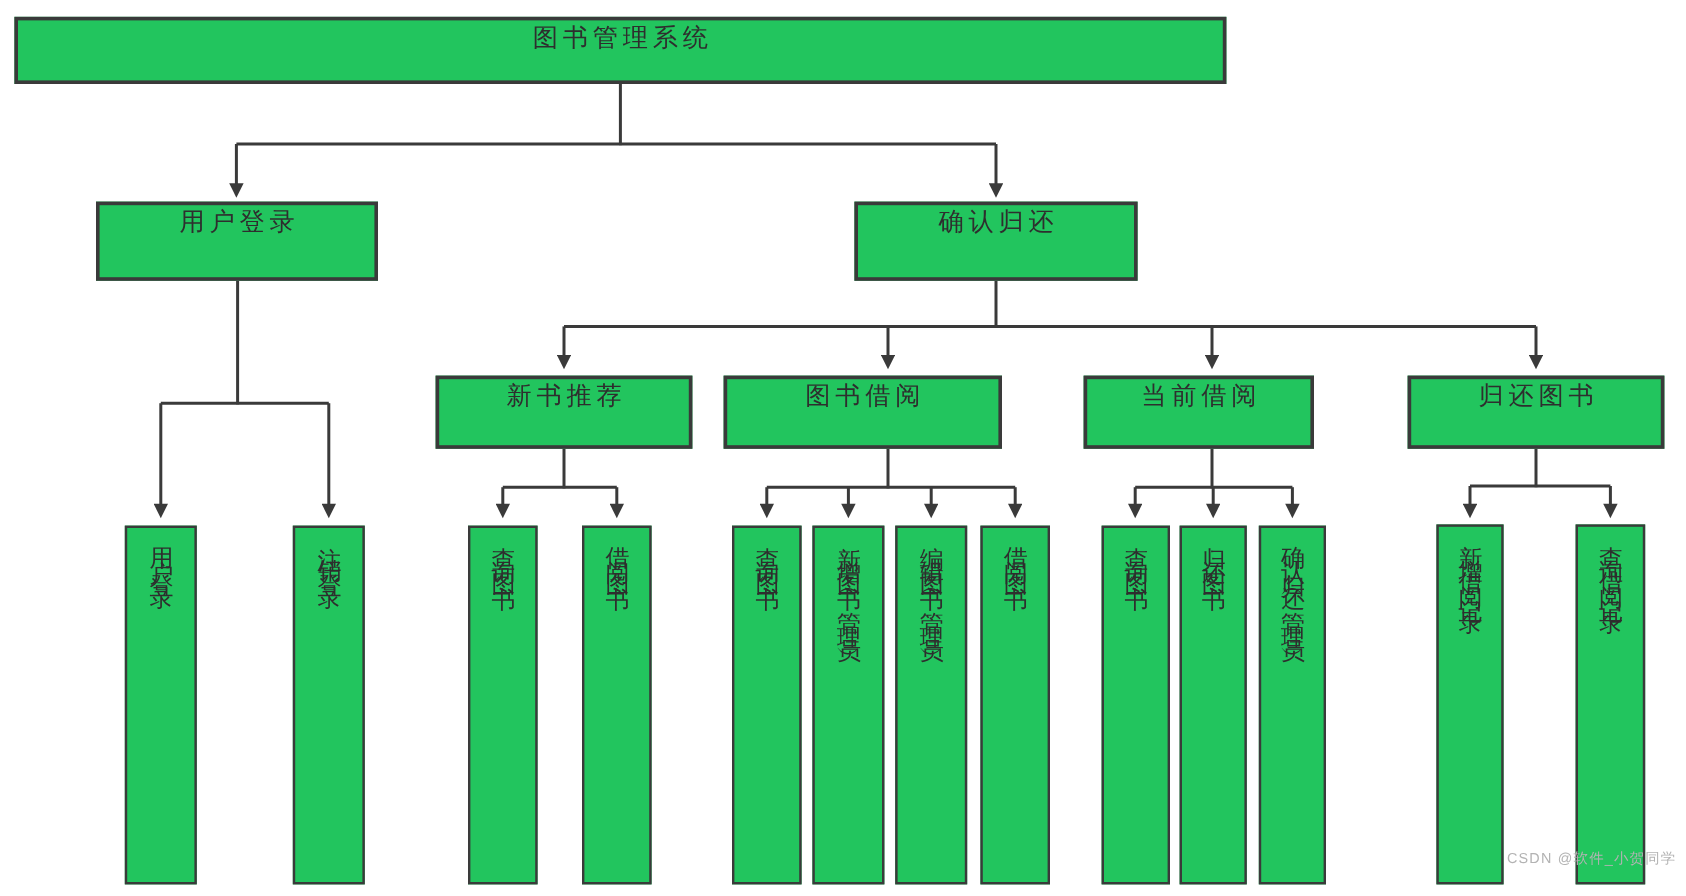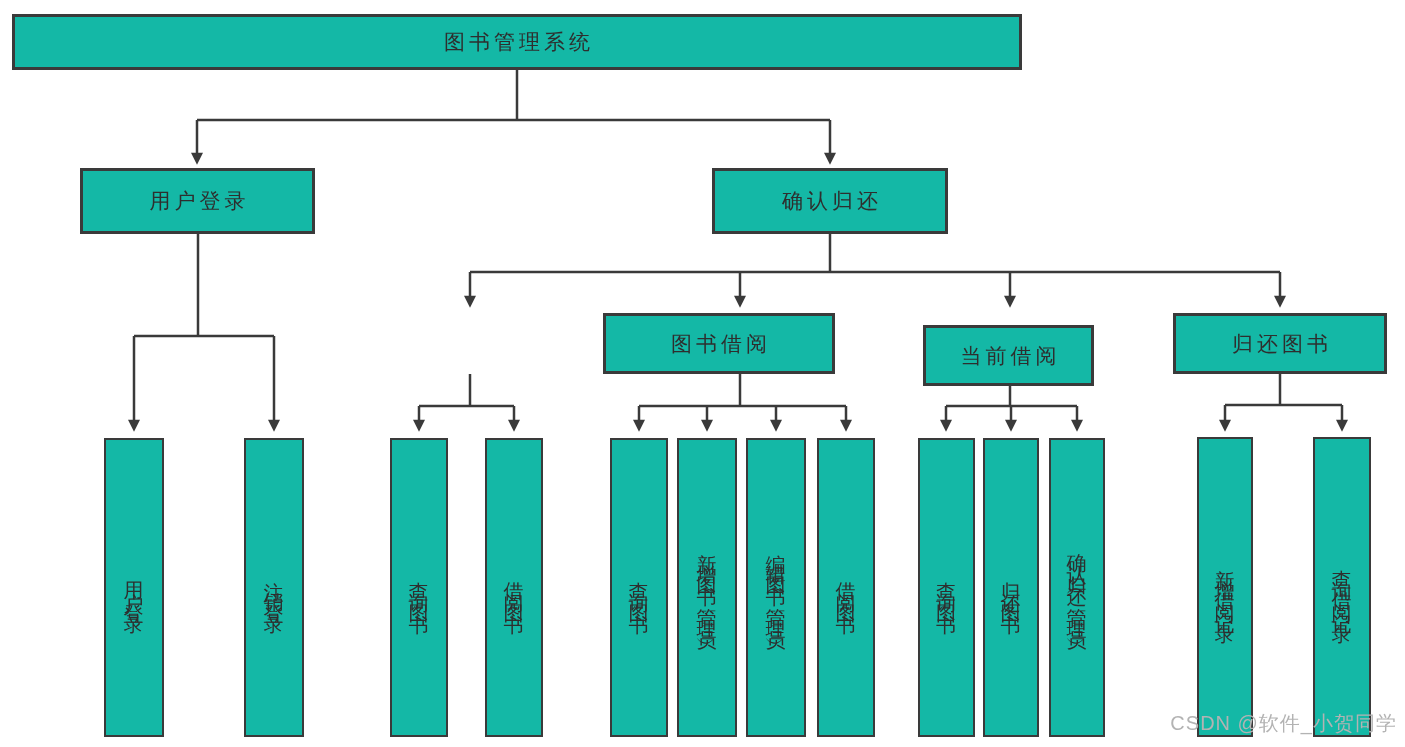--- a/index.html
+++ b/index.html
@@ -25,46 +25,46 @@
     width: 1405px; height: 747px;
   }
   #connectors line {
     stroke: var(--line);
     stroke-width: 2.5;
     fill: none;
   }
   #connectors .arrowhead { fill: var(--line); }
   .box {
     position: absolute;
-    background: #14b8a6;
+    background: #22c55e;
     border: 3px solid var(--border);
     display: flex;
-    align-items: center;
+    align-items: flex-start;
     justify-content: center;
     color: var(--text);
   }
   .box.h span {
     font-size: 21px;
     letter-spacing: 4px;
     text-indent: 4px;
     white-space: nowrap;
   }
   .box.v { border-width: 2.5px; }
   .box.v span {
     writing-mode: vertical-rl;
     text-orientation: mixed;
     font-size: 20px;
     letter-spacing: 11px;
     line-height: 1;
   }
   .watermark {
     position: absolute;
     right: 8px;
-    bottom: 10px;
-    font-size: 20px;
+    bottom: 23px;
+    font-size: 12px;
     color: var(--watermark);
     letter-spacing: 1px;
     white-space: nowrap;
   }
 </style>
 </head>
 <body>
 
 <div class="stage">
 
@@ -120,24 +120,27 @@
     <span>图书管理系统</span>
   </div>
 
   <div class="box h" style="left:80px; top:168px; width:235px; height:66px;">
     <span>用户登录</span>
   </div>
   <div class="box h" style="left:712px; top:168px; width:236px; height:66px;">
     <span>确认归还</span>
   </div>
 
+  <div class="box h" style="left:363px; top:313px; width:214px; height:61px;">
+    <span>新书推荐</span>
+  </div>
   <div class="box h" style="left:603px; top:313px; width:232px; height:61px;">
     <span>图书借阅</span>
   </div>
-  <div class="box h" style="left:923px; top:313px; width:171px; height:61px;margin-top:12px;">
+  <div class="box h" style="left:903px; top:313px; width:192px; height:61px;">
     <span>当前借阅</span>
   </div>
   <div class="box h" style="left:1173px; top:313px; width:214px; height:61px;">
     <span>归还图书</span>
   </div>
 
   <div class="box v" style="left:104px; top:438px; width:60px; height:299px;">
     <span>用户登录</span>
   </div>
   <div class="box v" style="left:244px; top:438px; width:60px; height:299px;">

